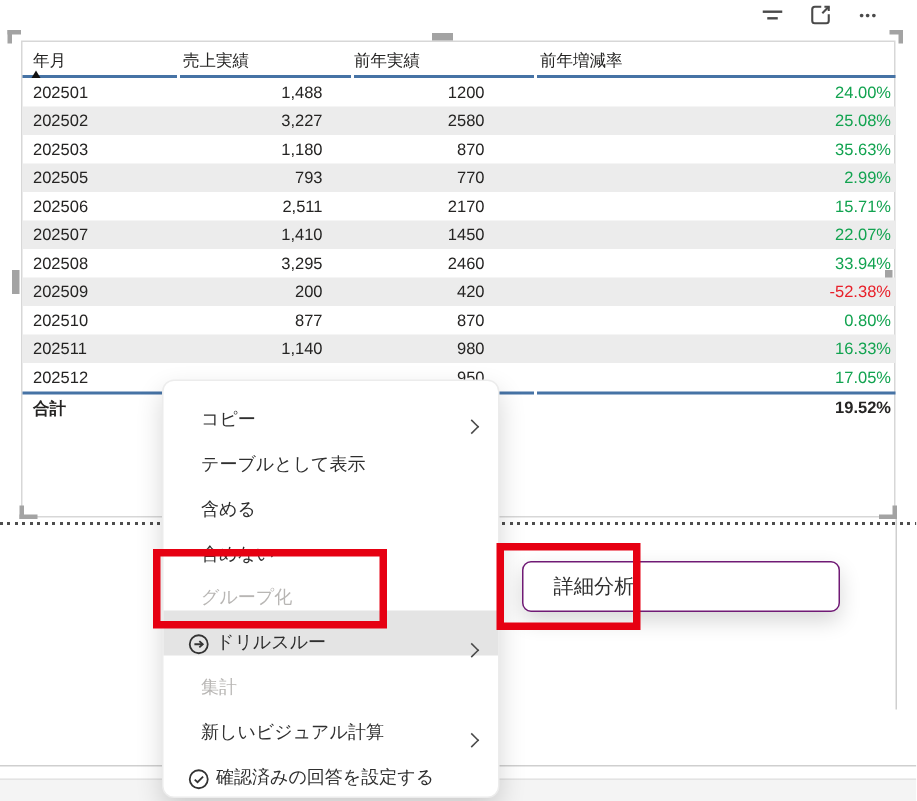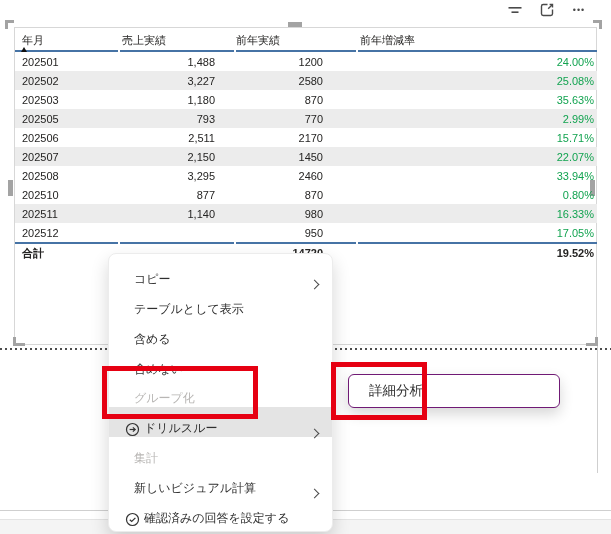--- a/index.html
+++ b/index.html
@@ -148,29 +148,35 @@
           <div class="cell c-yoy" style="color: rgb(18, 163, 80);">2.99%</div>
         </div>
         <div class="trow brow">
           <div class="cell c-ym">202506</div>
           <div class="cell c-sales">2,511</div>
           <div class="cell c-prev">2170</div>
           <div class="cell c-yoy" style="color: rgb(18, 163, 80);">15.71%</div>
         </div>
         <div class="trow brow alt">
           <div class="cell c-ym">202507</div>
-          <div class="cell c-sales">2,150</div>
+          <div class="cell c-sales">1,410</div>
           <div class="cell c-prev">1450</div>
           <div class="cell c-yoy" style="color: rgb(18, 163, 80);">22.07%</div>
         </div>
         <div class="trow brow">
           <div class="cell c-ym">202508</div>
           <div class="cell c-sales">3,295</div>
           <div class="cell c-prev">2460</div>
           <div class="cell c-yoy" style="color: rgb(18, 163, 80);">33.94%</div>
+        </div>
+        <div class="trow brow alt">
+          <div class="cell c-ym">202509</div>
+          <div class="cell c-sales">200</div>
+          <div class="cell c-prev">420</div>
+          <div class="cell c-yoy" style="color: rgb(232, 32, 42);">-52.38%</div>
         </div>
         <div class="trow brow">
           <div class="cell c-ym">202510</div>
           <div class="cell c-sales">877</div>
           <div class="cell c-prev">870</div>
           <div class="cell c-yoy" style="color: rgb(18, 163, 80);">0.80%</div>
         </div>
         <div class="trow brow alt">
           <div class="cell c-ym">202511</div>
           <div class="cell c-sales">1,140</div>

